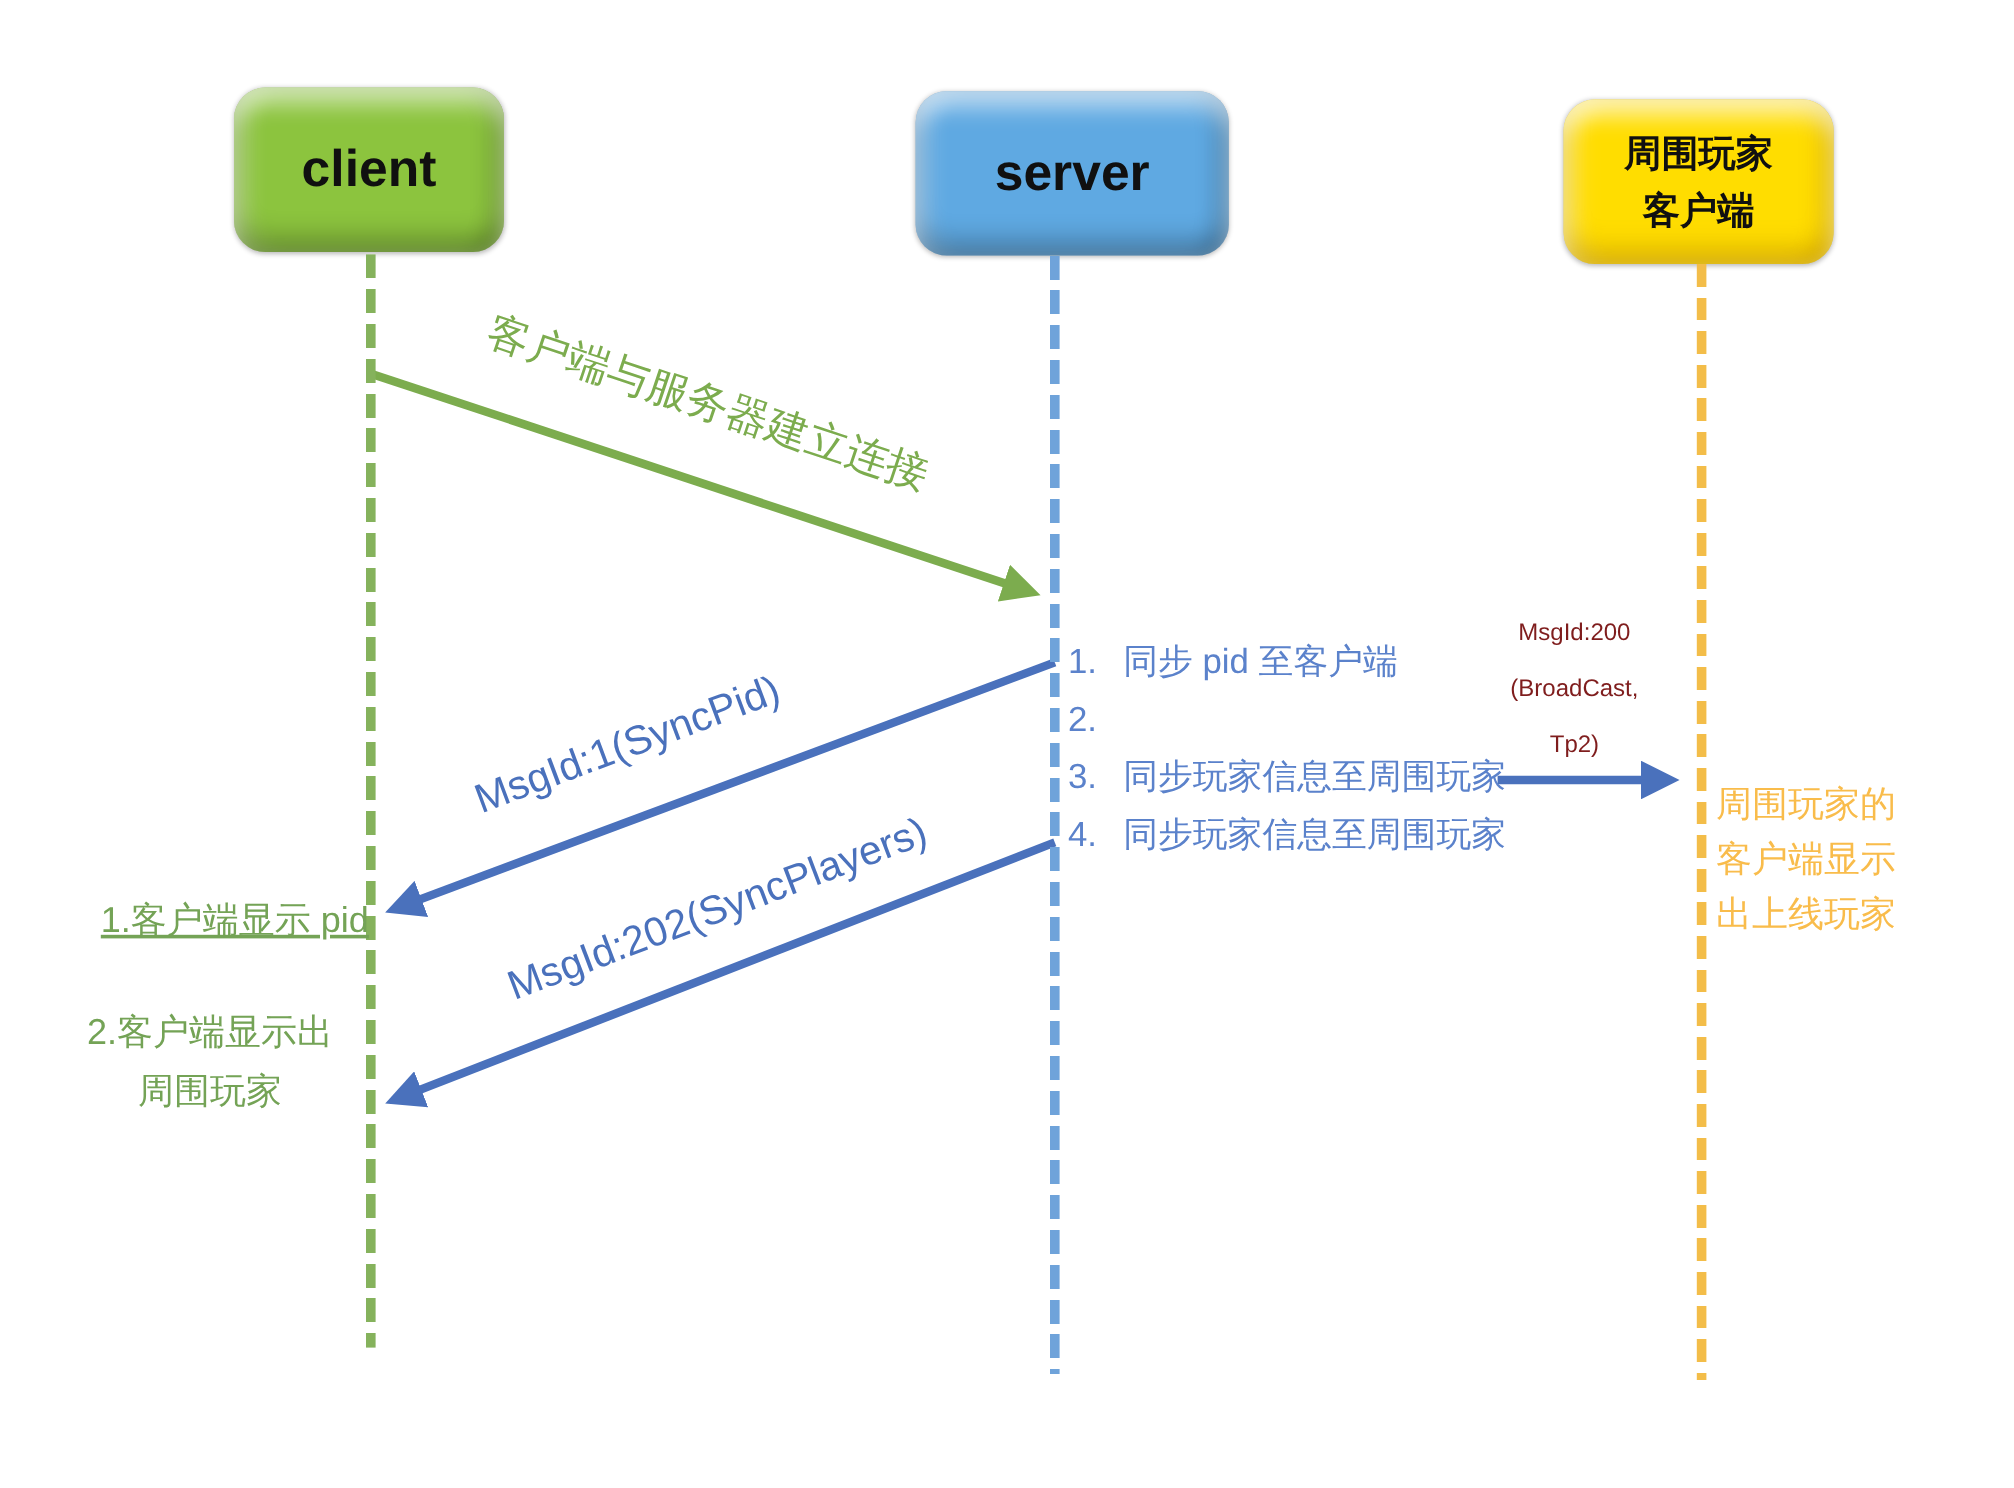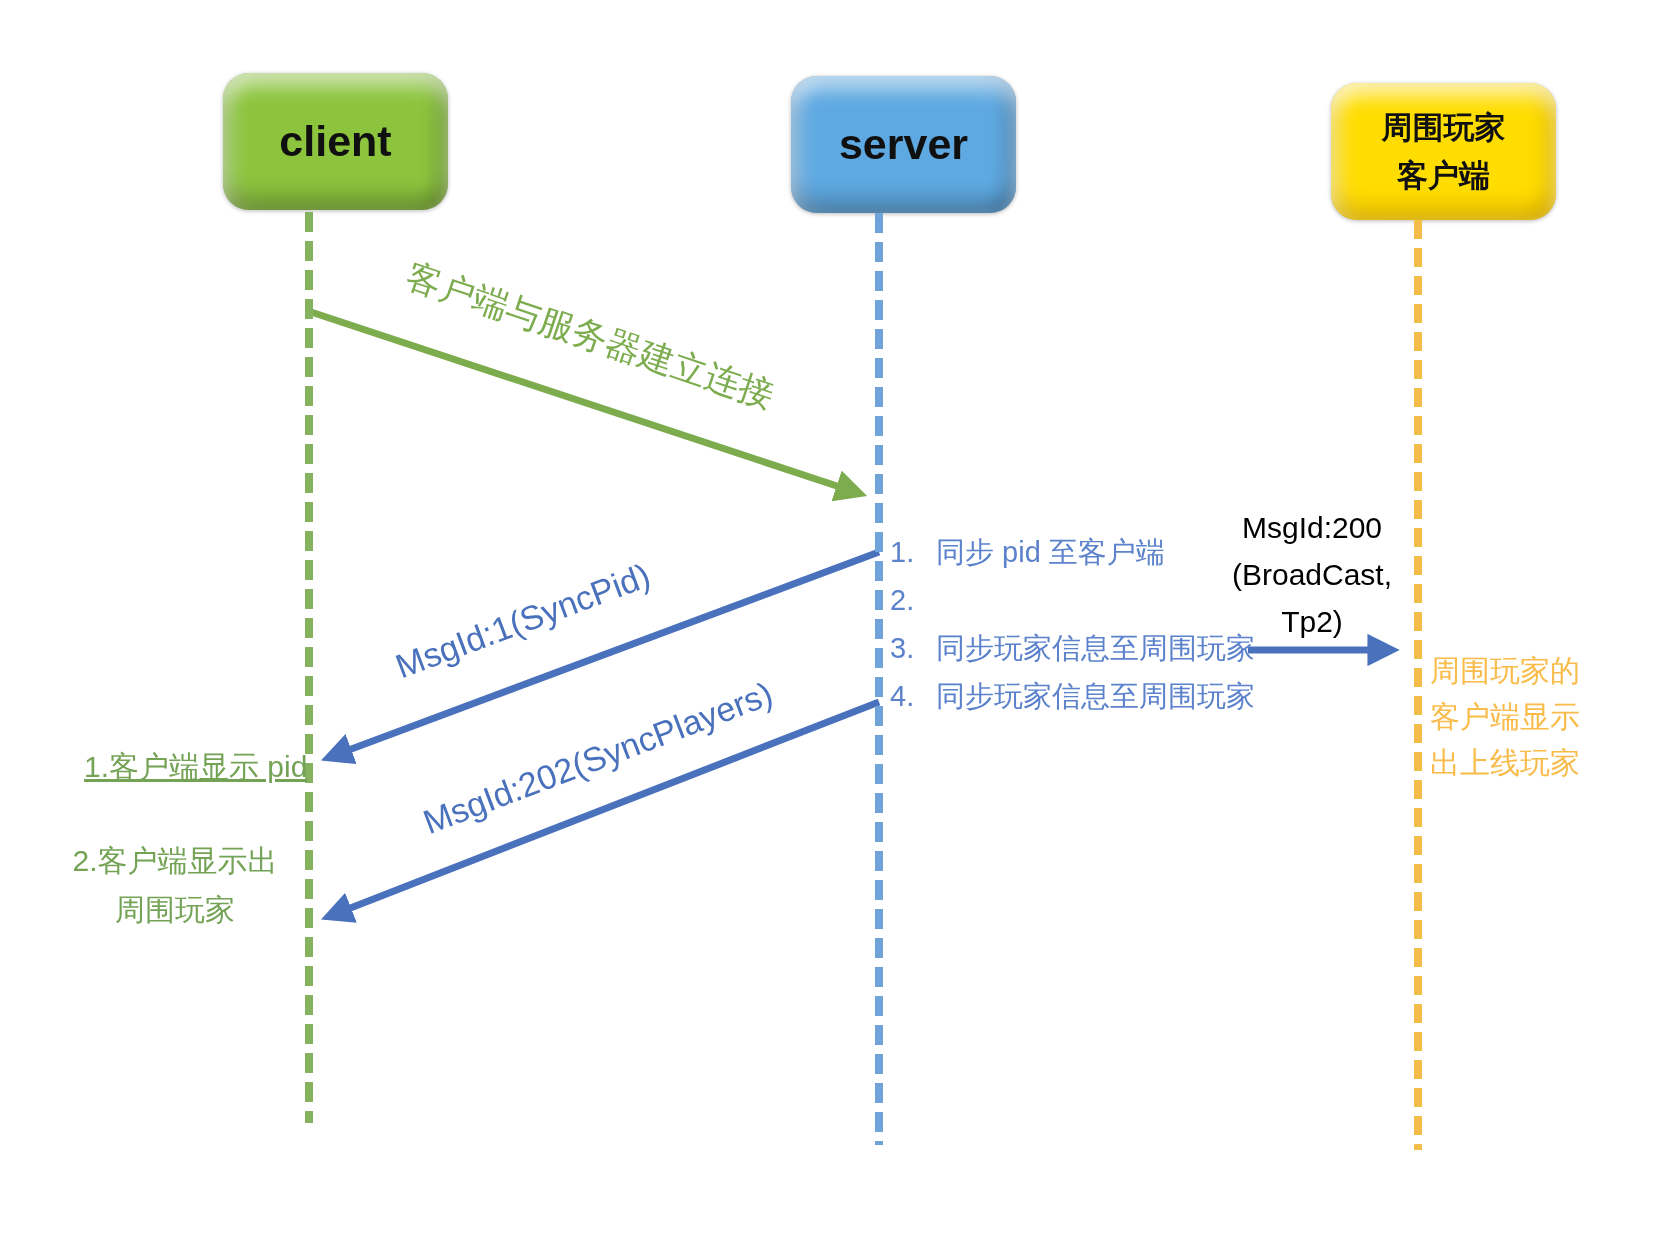--- a/index.html
+++ b/index.html
@@ -4,32 +4,31 @@
 <style>
   html,body{margin:0;padding:0;background:#ffffff;}
   body{font-family:"Liberation Sans","DejaVu Sans",sans-serif;}
   .canvas{position:relative;width:1678px;height:1240px;background:#ffffff;overflow:hidden;}
 
   
   .actor{
     position:absolute;display:flex;align-items:center;justify-content:center;
     border-radius:26px;font-weight:bold;color:#101010;text-align:center;
     box-shadow:0 1px 4px rgba(0,0,0,.28);
-    margin-left:28px;
   }
   .actor .bevel{
     position:absolute;inset:0;border-radius:26px;
     box-shadow:inset 0 14px 18px rgba(255,255,255,.55),
                inset 0 -14px 20px rgba(0,0,0,.24),
                inset 14px 0 16px rgba(255,255,255,.20),
                inset -14px 0 16px rgba(0,0,0,.12);
   }
   .actor .lbl{position:relative;z-index:2;}
   .actor-client{left:195px;top:73px;width:225px;height:137px;font-size:43px;background:#8CC43E;}
-  .actor-server{left:763px;top:76px;width:225px;height:137px;font-size:43px;background:#5FA9E2;}
+  .actor-server{left:763px;top:76px;width:261px;height:137px;font-size:43px;background:#5FA9E2;}
   .actor-neighbors{left:1303px;top:83px;width:225px;height:137px;font-size:31px;background:#FFDD00;flex-direction:column;line-height:48px;}
   .actor-neighbors .bevel{
     box-shadow:inset 0 14px 18px rgba(255,255,255,.62),
                inset 0 -14px 20px rgba(172,122,0,.38),
                inset 14px 0 16px rgba(255,255,255,.25),
                inset -14px 0 16px rgba(172,122,0,.18);
   }
 
   
   .lifeline{position:absolute;width:8px;}
@@ -52,21 +51,21 @@
   .rlabel-syncplayers{left:598px;top:758px;font-size:34px;color:#4A71BC;
     transform:translate(-50%,-50%) rotate(-20.8deg);}
 
   
   .steps{position:absolute;left:890px;top:528px;font-size:29px;color:#5B82CB;}
   .steps .row{display:flex;line-height:48px;white-space:nowrap;}
   .steps .num{width:46px;flex:0 0 46px;}
 
   
   .msg200{position:absolute;left:1217px;top:504px;width:190px;text-align:center;
-    font-size:30px;line-height:47px;color:#000000;white-space:nowrap;}
+    font-size:20px;line-height:47px;color:#7f1d1d;white-space:nowrap;}
 
   
   .note1{position:absolute;left:84px;top:747px;font-size:30px;color:#74A356;white-space:nowrap;text-decoration:underline;}
   .note2{position:absolute;left:68px;top:836px;width:214px;text-align:center;
     font-size:30px;line-height:49px;color:#74A356;white-space:nowrap;}
 
   
   .nnote{position:absolute;left:1430px;top:648px;font-size:30px;line-height:46px;
     color:#F9BC4B;white-space:nowrap;}
 </style>

